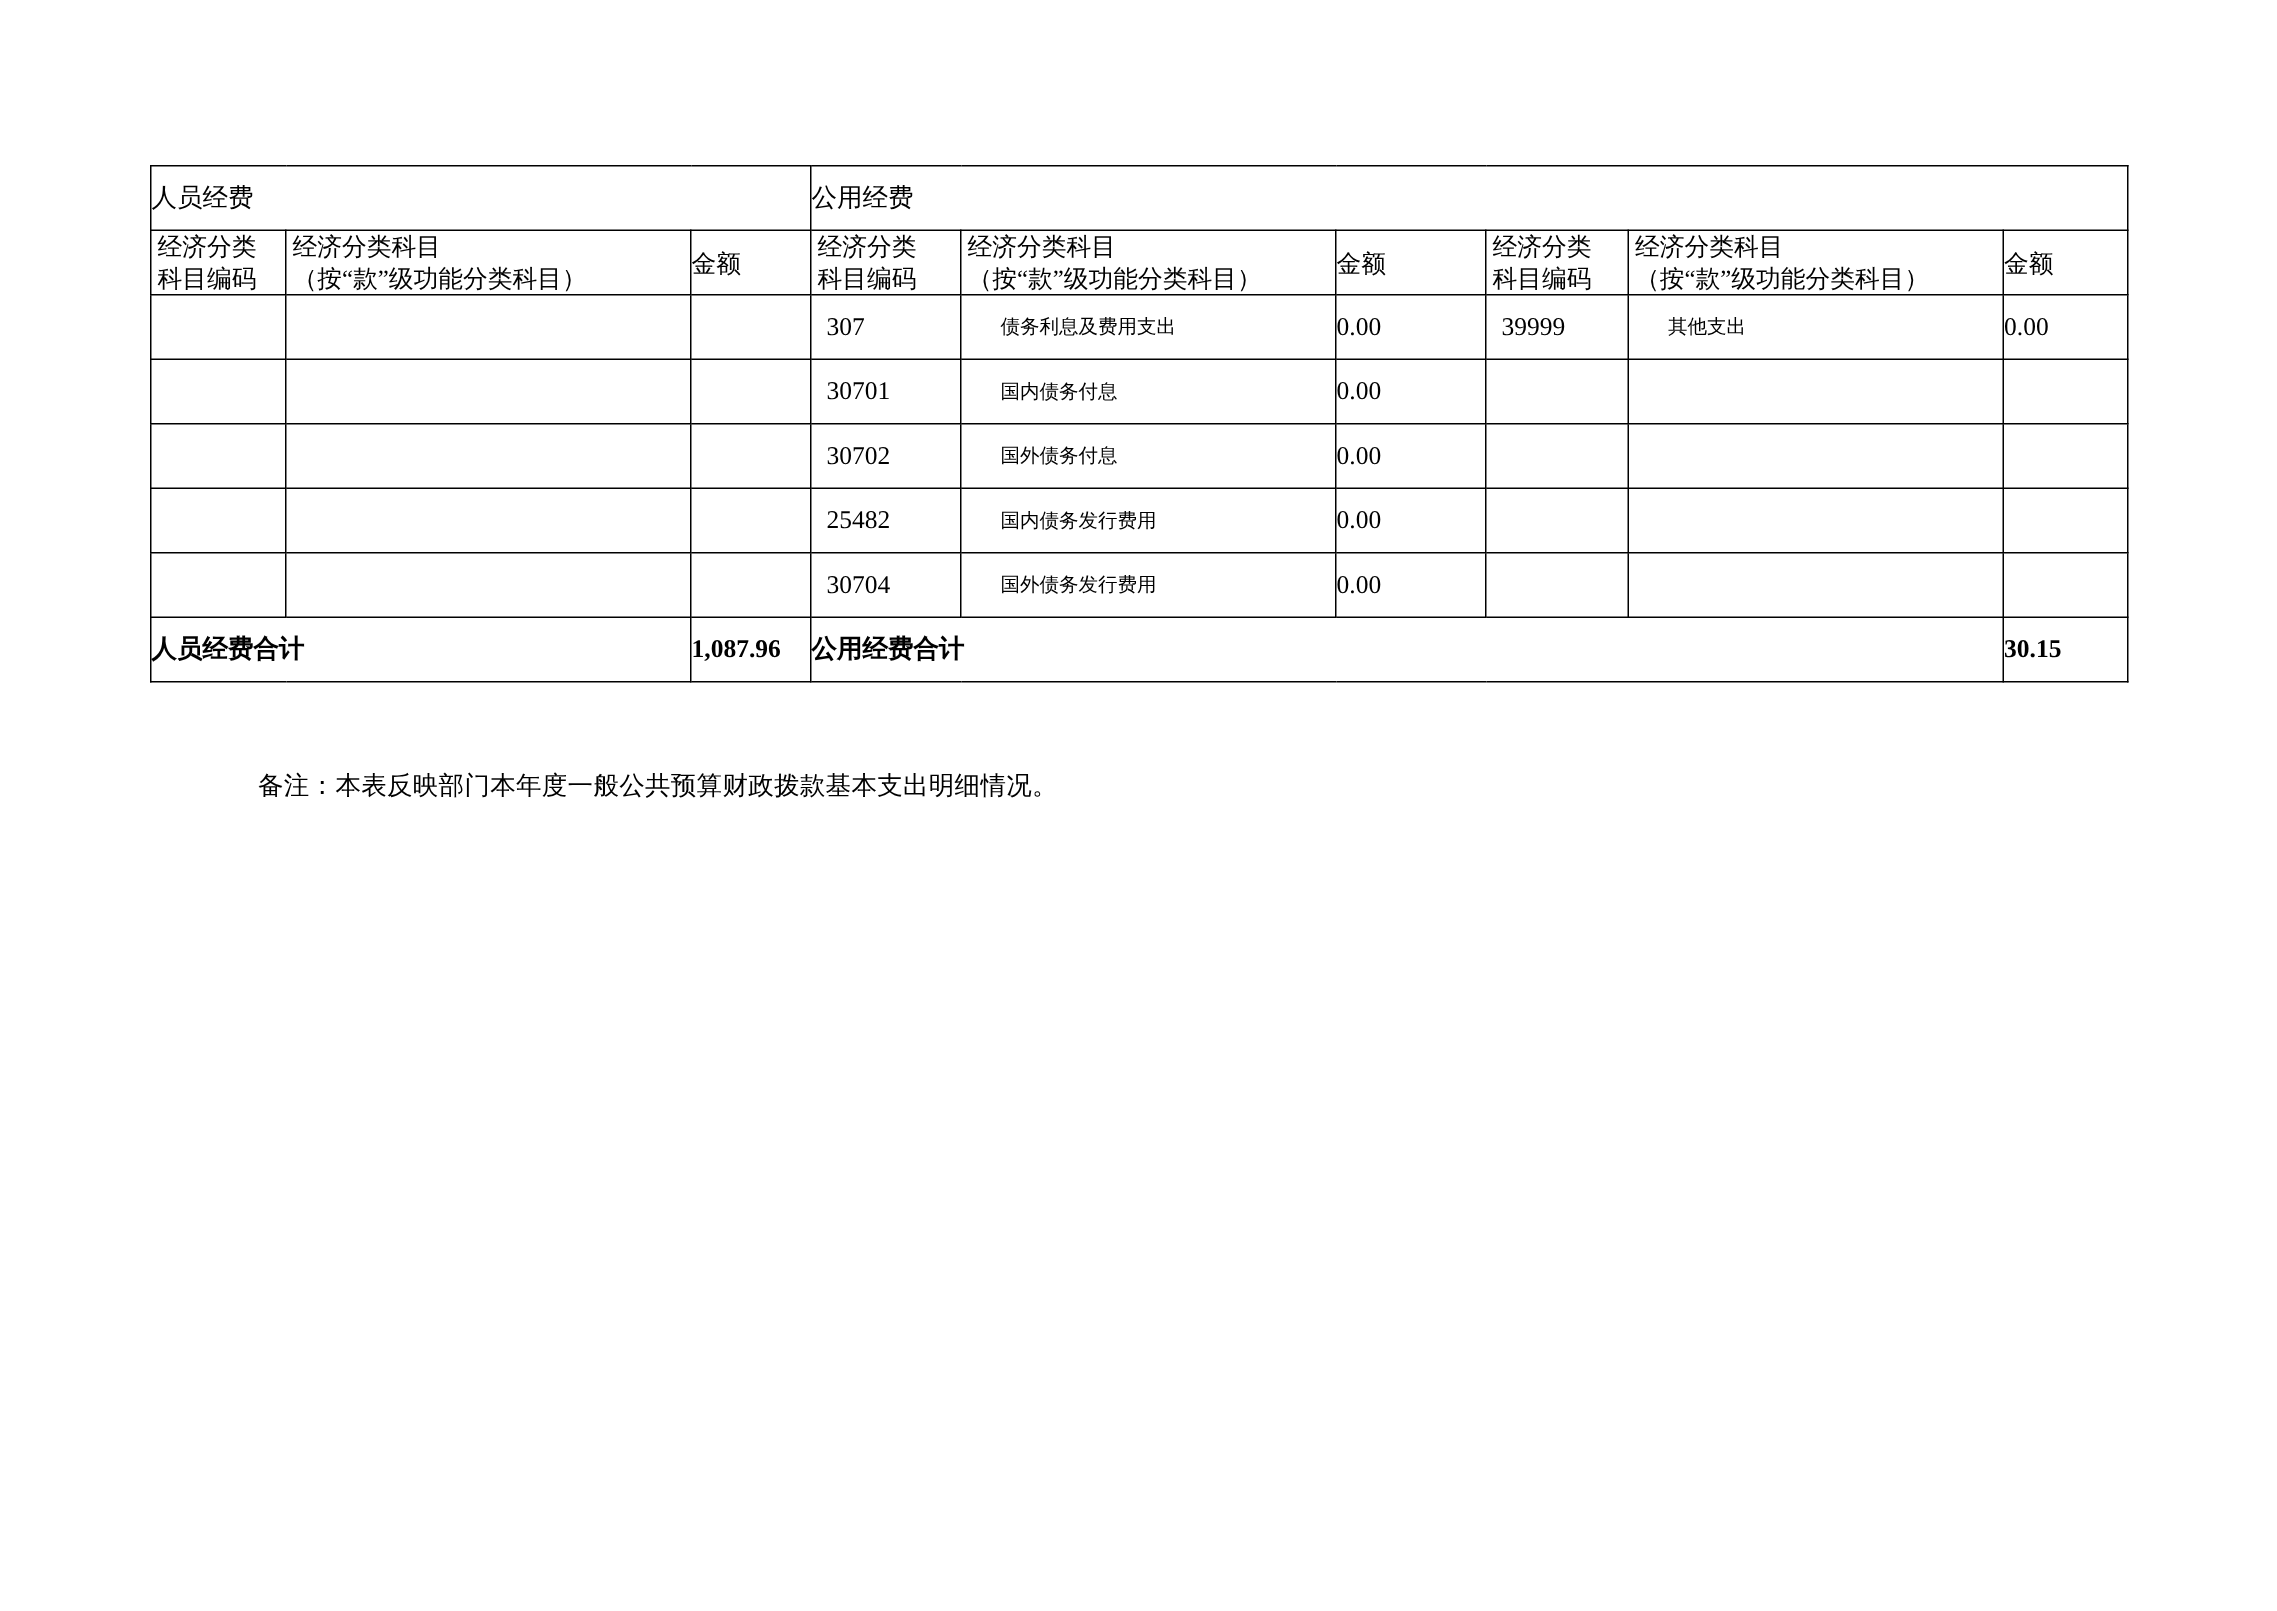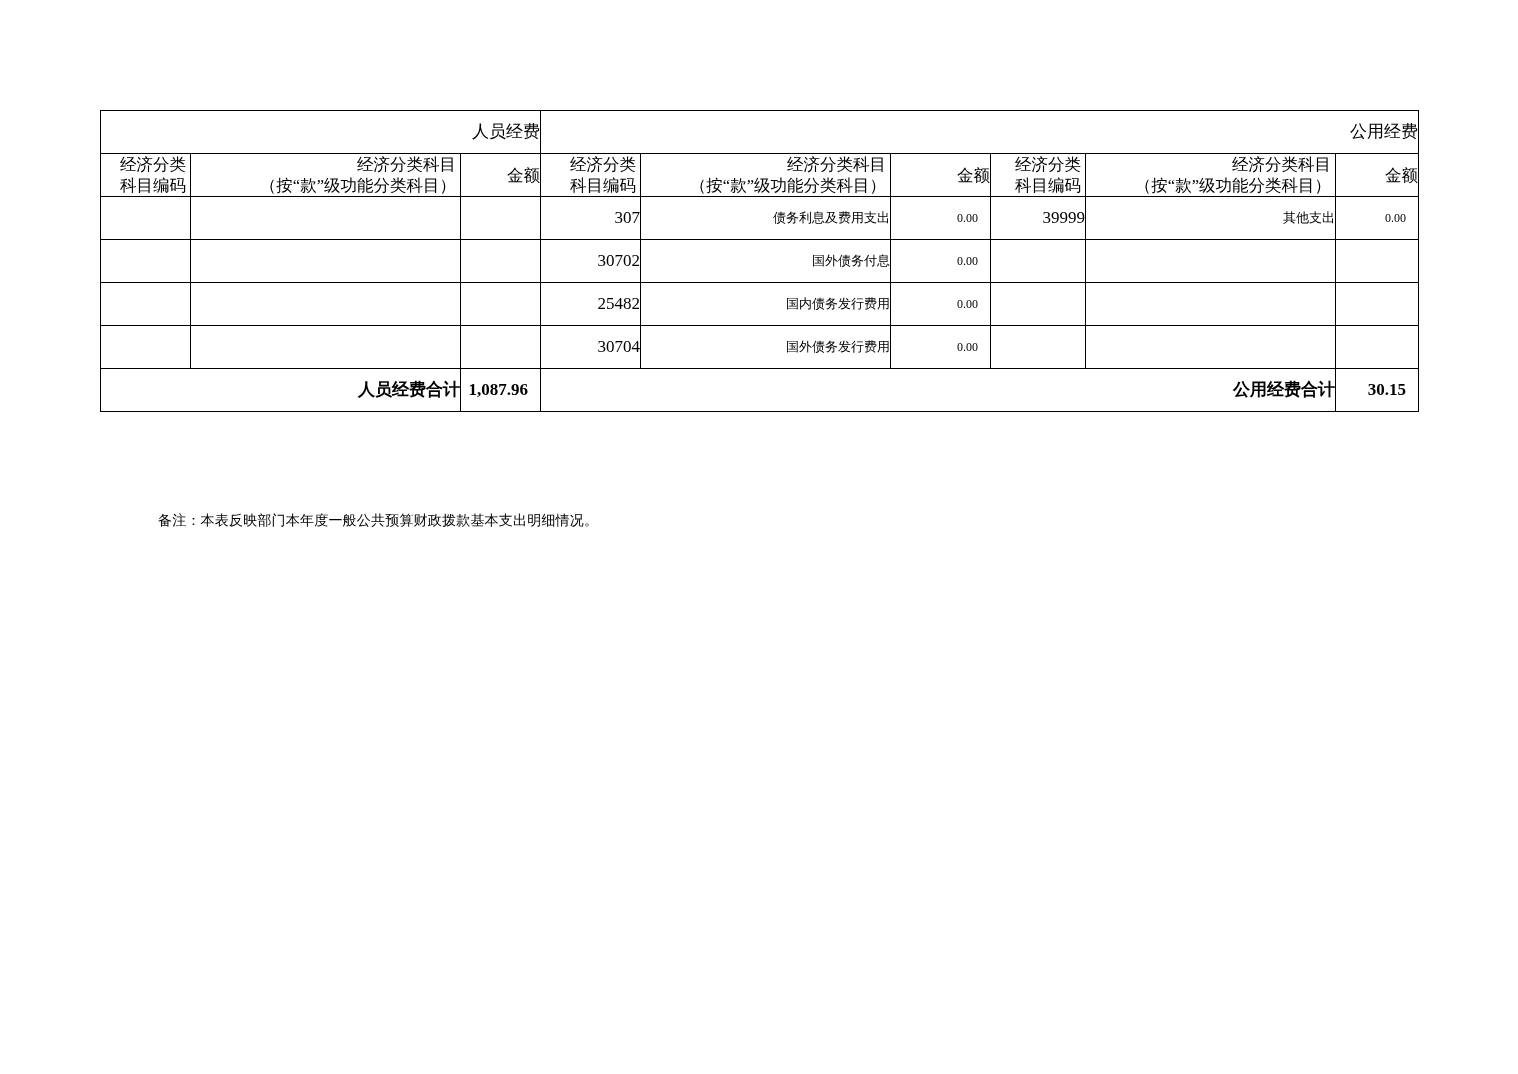--- a/index.html
+++ b/index.html
@@ -29,21 +29,21 @@
   table.budget {
     border-collapse: collapse;
     table-layout: fixed;
     width: 1318px;
     font-size: 17px;
   }
   table.budget td {
     border: 1px solid #000000;
     padding: 0;
     vertical-align: middle;
-    text-align: right;
+    text-align: left;
     line-height: 1.28;
     height: 42px;
   }
   .grp-head {
     height: 45px;
     font-size: 17px;
   }
   .colhead {
     height: 76px;
     font-size: 16.5px;
@@ -58,40 +58,40 @@
     font-size: 17px;
   }
   .cell-name {
     text-align: left;
     padding-left: 26px !important;
     font-size: 13px;
   }
   .cell-amt {
     text-align: right;
     padding-right: 12px !important;
-    font-size: 12px;
+    font-size: 17px;
   }
   .total-row td {
     height: 44px;
     font-weight: bold;
   }
   .total-label {
     font-weight: bold;
     text-align: center;
   }
   .total-amt {
     text-align: right;
     padding-right: 12px !important;
     font-weight: bold;
   }
   .note {
     position: absolute;
-    left: 158px;
+    left: 172px;
     top: 512px;
-    font-size: 14px;
+    font-size: 17px;
     letter-spacing: 0.2px;
     font-family: Liberation Mono, monospace;
   }
 </style>
 </head>
 <body>
 
 <div class="page">
 
   <div class="table-wrap">
@@ -150,20 +150,31 @@
           <td class="cell-name"></td>
           <td class="cell-amt"></td>
           <td class="cell-code">307</td>
           <td class="cell-name">债务利息及费用支出</td>
           <td class="cell-amt">0.00</td>
           <td class="cell-code">39999</td>
           <td class="cell-name">其他支出</td>
           <td class="cell-amt">0.00</td>
         </tr>
 
+        <tr>
+          <td class="cell-code"></td>
+          <td class="cell-name"></td>
+          <td class="cell-amt"></td>
+          <td class="cell-code">30701</td>
+          <td class="cell-name">国内债务付息</td>
+          <td class="cell-amt">0.00</td>
+          <td class="cell-code"></td>
+          <td class="cell-name"></td>
+          <td class="cell-amt"></td>
+        </tr>
 
         <tr>
           <td class="cell-code"></td>
           <td class="cell-name"></td>
           <td class="cell-amt"></td>
           <td class="cell-code">30702</td>
           <td class="cell-name">国外债务付息</td>
           <td class="cell-amt">0.00</td>
           <td class="cell-code"></td>
           <td class="cell-name"></td>

